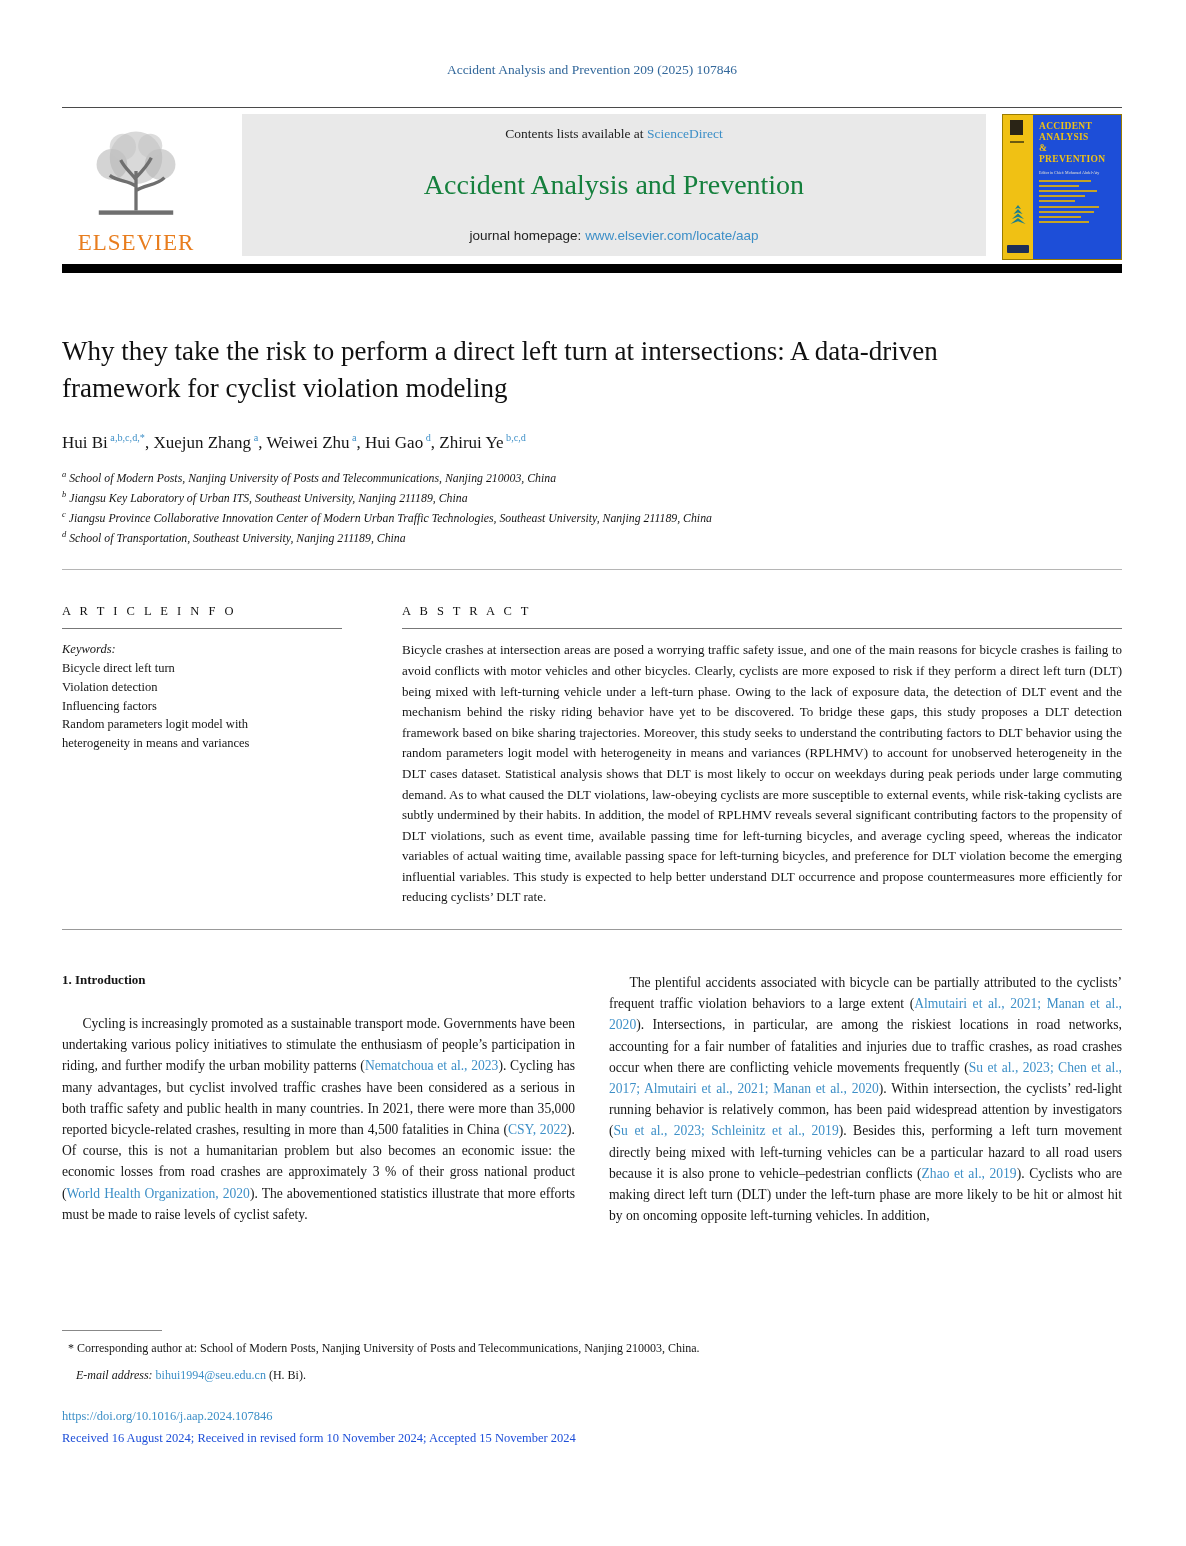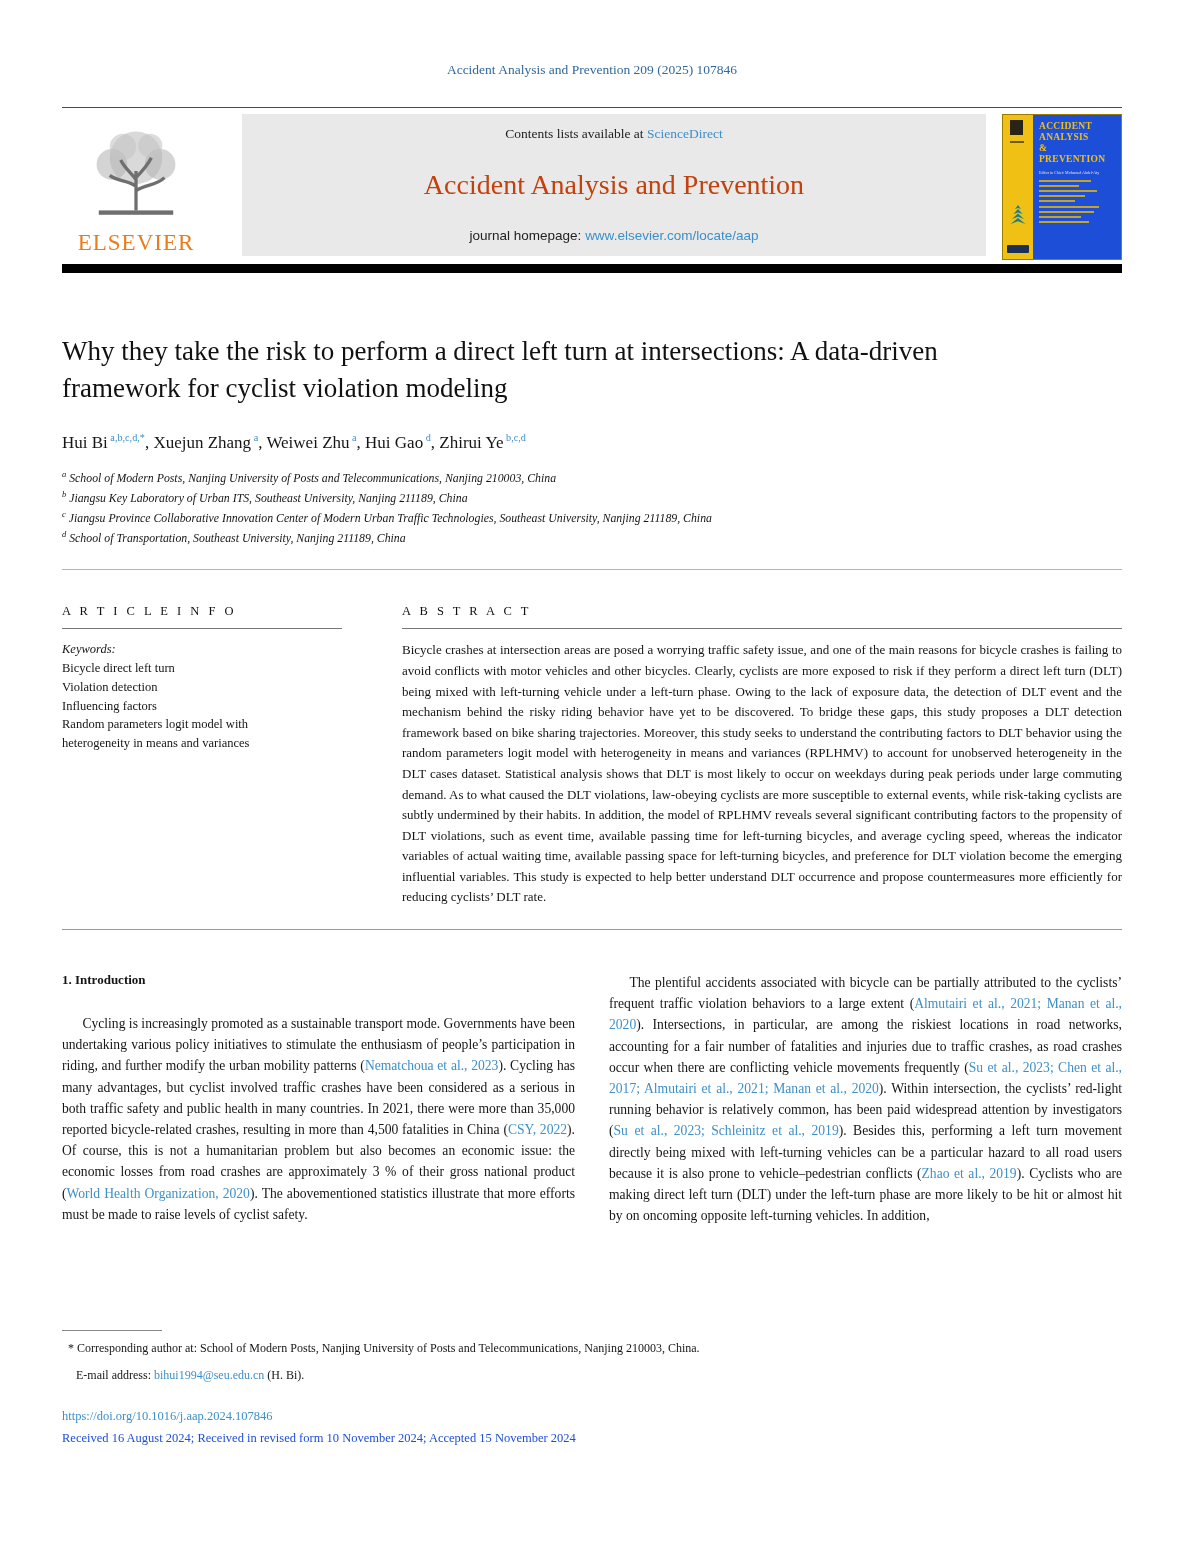--- a/index.html
+++ b/index.html
@@ -18,21 +18,21 @@
   
   .top-rule { margin-top:29px; border-top:1.5px solid #4a4a4a; }
 
   
   .band { display:flex; margin-top:6px; height:142px; align-items:stretch; }
   .logo-box { width:148px; display:flex; flex-direction:column; align-items:center; justify-content:flex-end; padding-bottom:2px; }
   .logo-tree { width:112px; height:104px; }
   .logo-word { font-size:23px; letter-spacing:1px; color:#e87d1e; line-height:1; margin-top:2px; }
   .gray-panel { flex:1; margin:0 16px 0 32px; background:#e9e9e9; display:flex; flex-direction:column; justify-content:space-between; text-align:center; padding:12px 8px 13px; }
   .contents-line { font-size:13.5px; color:#222; }
-  .journal-title { font-size:28px; color:#c2410c; }
+  .journal-title { font-size:28px; color:#15803d; }
   .homepage-line { font-family:"Liberation Sans", sans-serif; font-size:13.5px; color:#222; }
   .link { color:#3d8fc7; }
   a.link, span.link { text-decoration:none; cursor:pointer; }
 
   
   .cover { width:120px; height:146px; background:#f0c114; display:flex; position:relative; border:1px solid #9a7c00; }
   .cover-left { width:30px; position:relative; }
   .cover-emblem { position:absolute; top:5px; left:7px; width:13px; height:15px; background:#2a2416; }
   .cover-issn { position:absolute; top:26px; left:7px; width:14px; height:2px; background:#6b5a10; }
   .cover-fan { position:absolute; bottom:32px; left:5px; width:20px; height:22px; }
@@ -44,21 +44,21 @@
   .topic-bar { height:2px; background:#d8ad12; opacity:0.9; }
 
   
   .black-bar { margin-top:8px; height:9px; background:#000; }
 
   
   .paper-title { margin-top:60px; font-size:27px; line-height:1.38; color:#111; max-width:960px; }
   .authors { margin-top:24px; font-size:17px; }
   .sup { color:#3d8fc7; font-size:0.6em; vertical-align:super; }
   .asup { font-size:0.72em; vertical-align:super; }
-  .em { }
+  .em { font-style:italic; }
   .affiliations { margin-top:16px; font-size:11.8px; line-height:1.6; font-style:italic; }
   .affiliation { display:block; }
 
   .rule-light { margin-top:22px; border-top:1px solid #b5b5b5; }
 
   
   .info-abs { display:grid; grid-template-columns:280px 1fr; column-gap:60px; }
   .sec-heading { margin-top:34px; font-size:12.5px; letter-spacing:3px; color:#111; padding-bottom:9px; border-bottom:1px solid #777; }
   .keywords { margin-top:11px; font-size:12.5px; line-height:1.5; }
   .kw-label { font-style:italic; }

